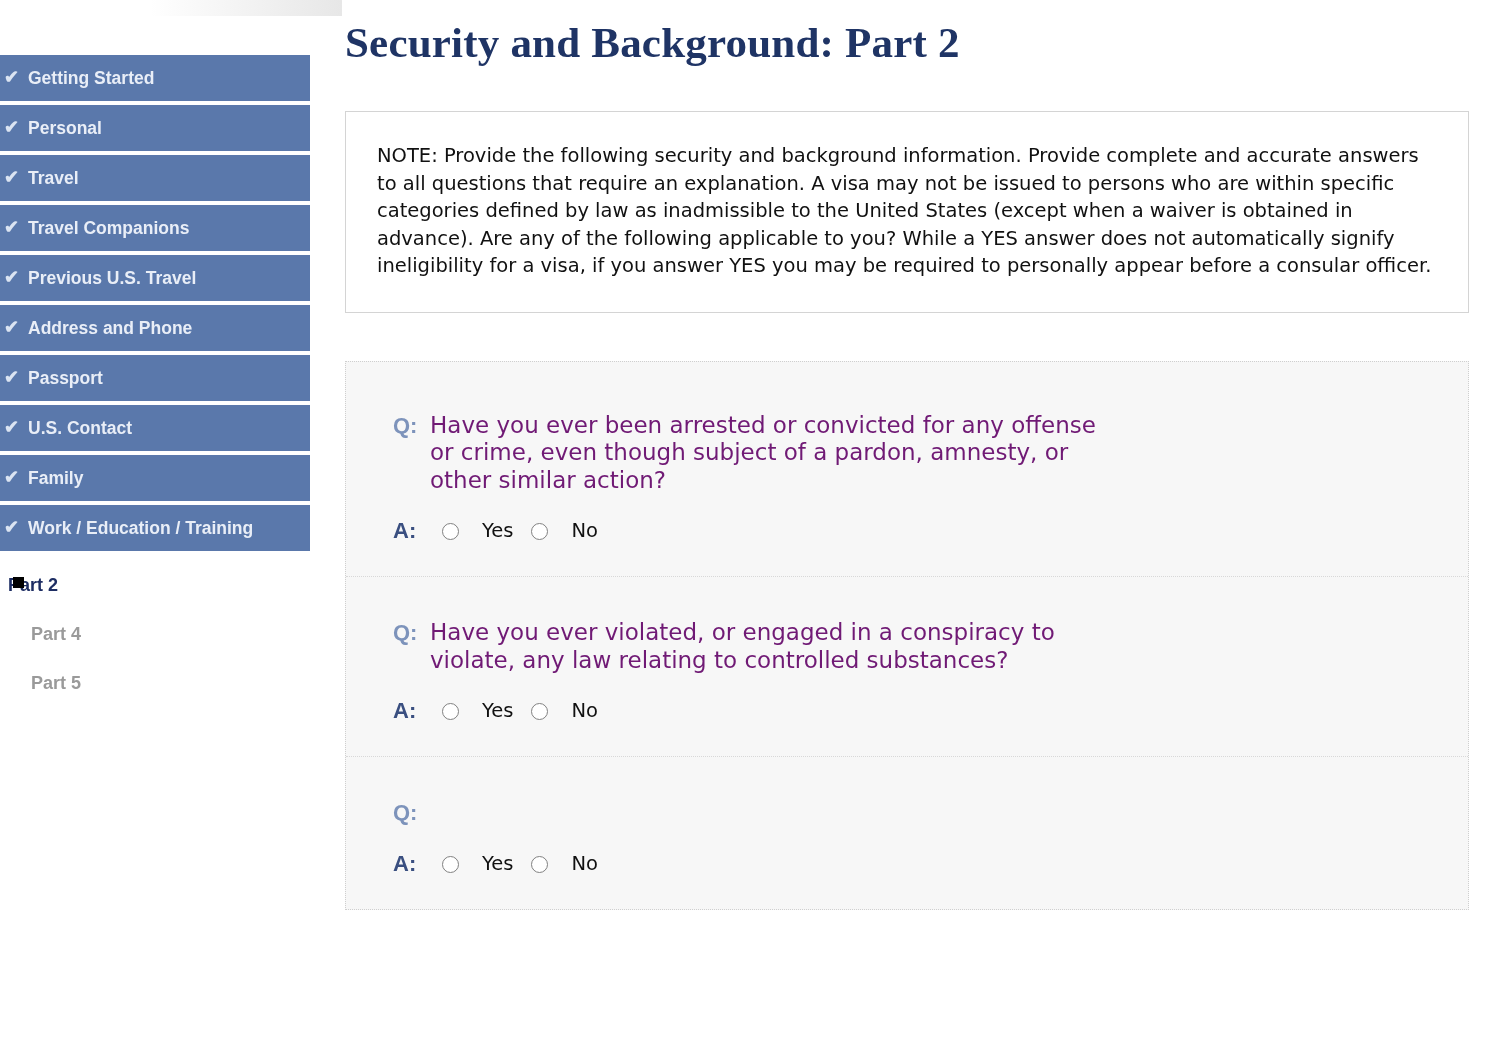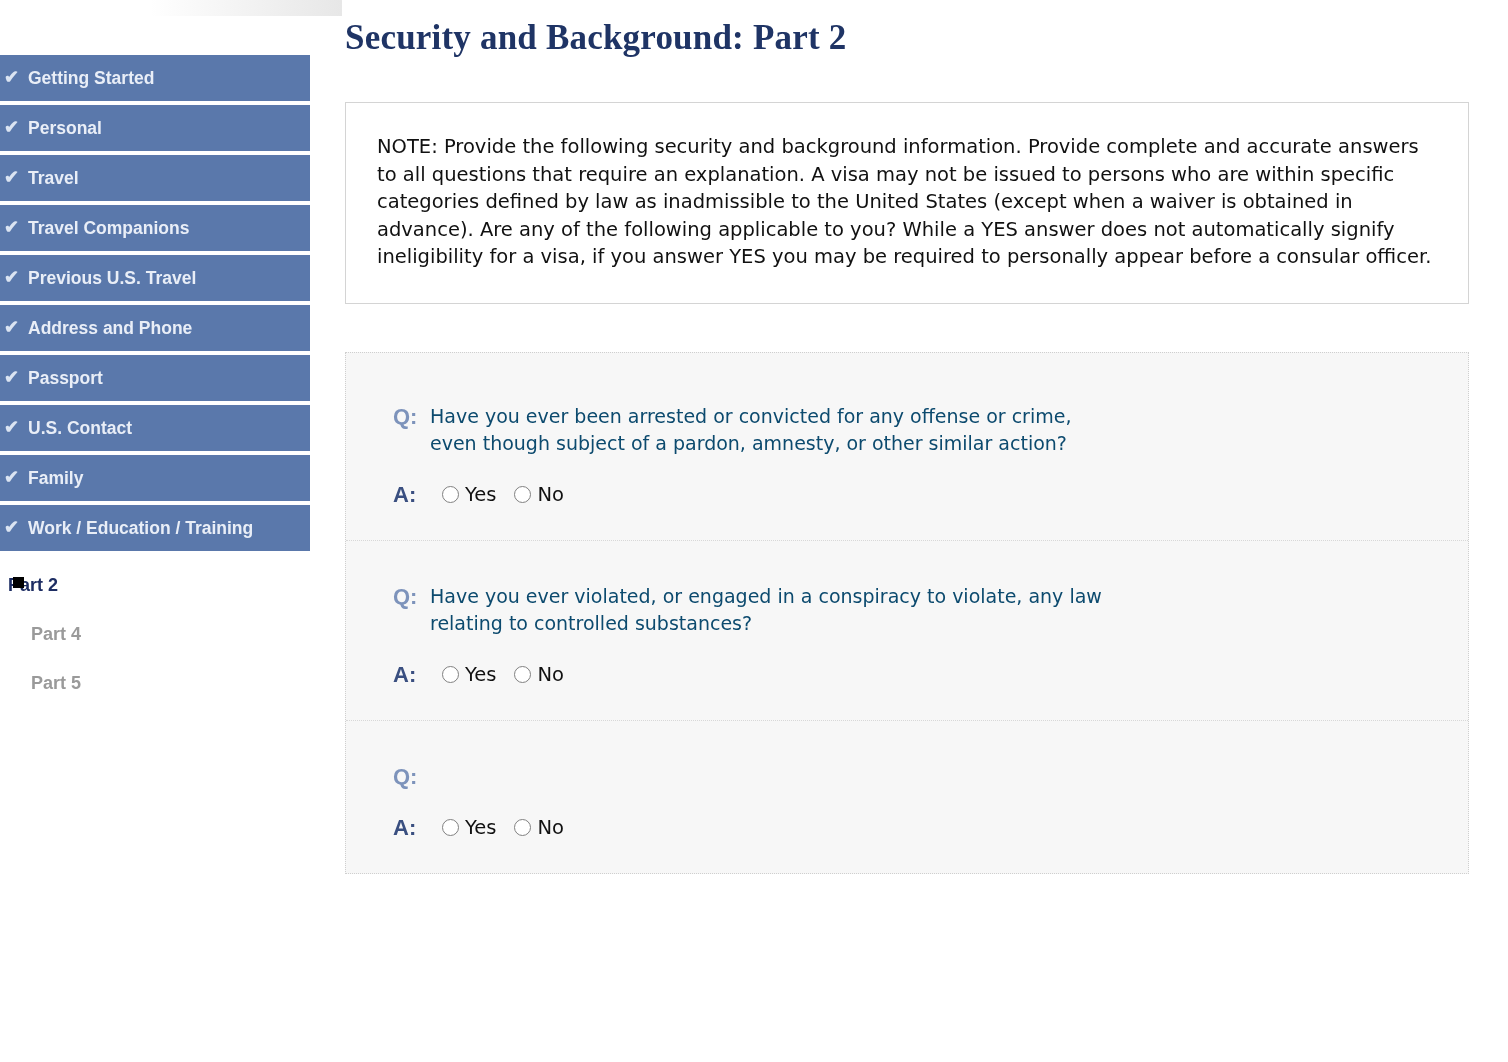--- a/index.html
+++ b/index.html
@@ -107,21 +107,21 @@
 
   
   #main {
     flex: 1 1 auto;
     padding: 0 35px 0 5px;
     box-sizing: border-box;
     min-width: 0;
   }
   #page-title {
     font-family: "Liberation Serif", serif;
-    font-size: 35px;
+    font-size: 43px;
     color: #1f3465;
     margin: 18px 0 0 0;
     letter-spacing: 0.2px;
   }
 
   #note-box {
     margin-top: 44px;
     border: 1px solid #d4d4d4;
     background: #ffffff;
     padding: 30px 34px 32px 31px;
@@ -161,44 +161,44 @@
     font-family: "Liberation Sans", sans-serif;
     font-weight: bold;
     font-size: 22px;
     line-height: 28px;
     width: 37px;
   }
   .qa-label.q { color: #7d93bb; }
   .qa-label.a { color: #3a4f80; }
   .q-text {
     font-family: "DejaVu Sans", sans-serif;
-    font-size: 19px;
+    font-size: 23px;
     line-height: 27.5px;
-    color: #0c4a6e;
+    color: #701a75;
     max-width: 690px;
   }
   .answer-row {
     margin-top: 26px;
     display: flex;
     align-items: center;
   }
   .answer-row .qa-label.a {
     align-self: center;
     line-height: 1;
   }
   .radio-group {
     display: flex;
     align-items: center;
     gap: 18px;
     margin-left: 12px;
   }
   .radio-opt {
     display: flex;
     align-items: center;
-    gap: 6px;
+    gap: 23px;
     cursor: pointer;
   }
   .radio-dot {
     width: 17px;
     height: 17px;
     border-radius: 50%;
     border: 1.6px solid #818181;
     background: #ffffff;
     box-sizing: border-box;
     display: inline-block;

